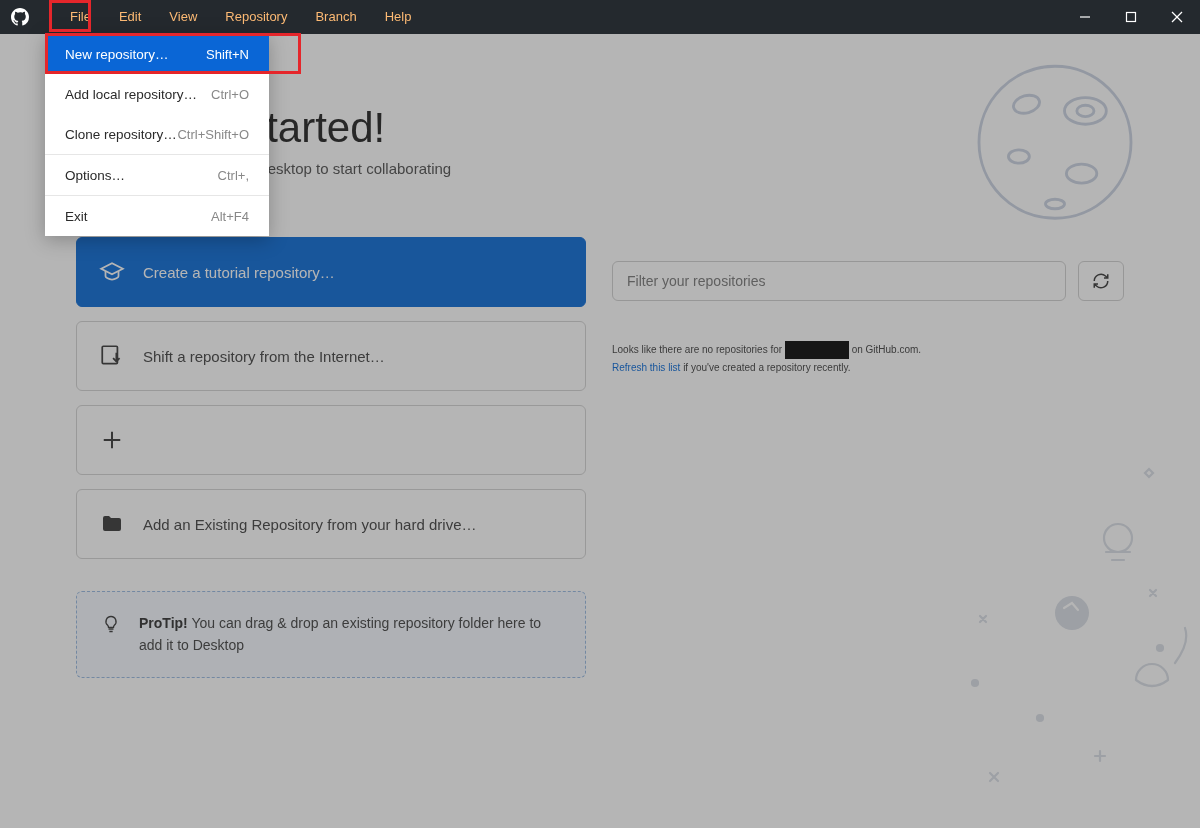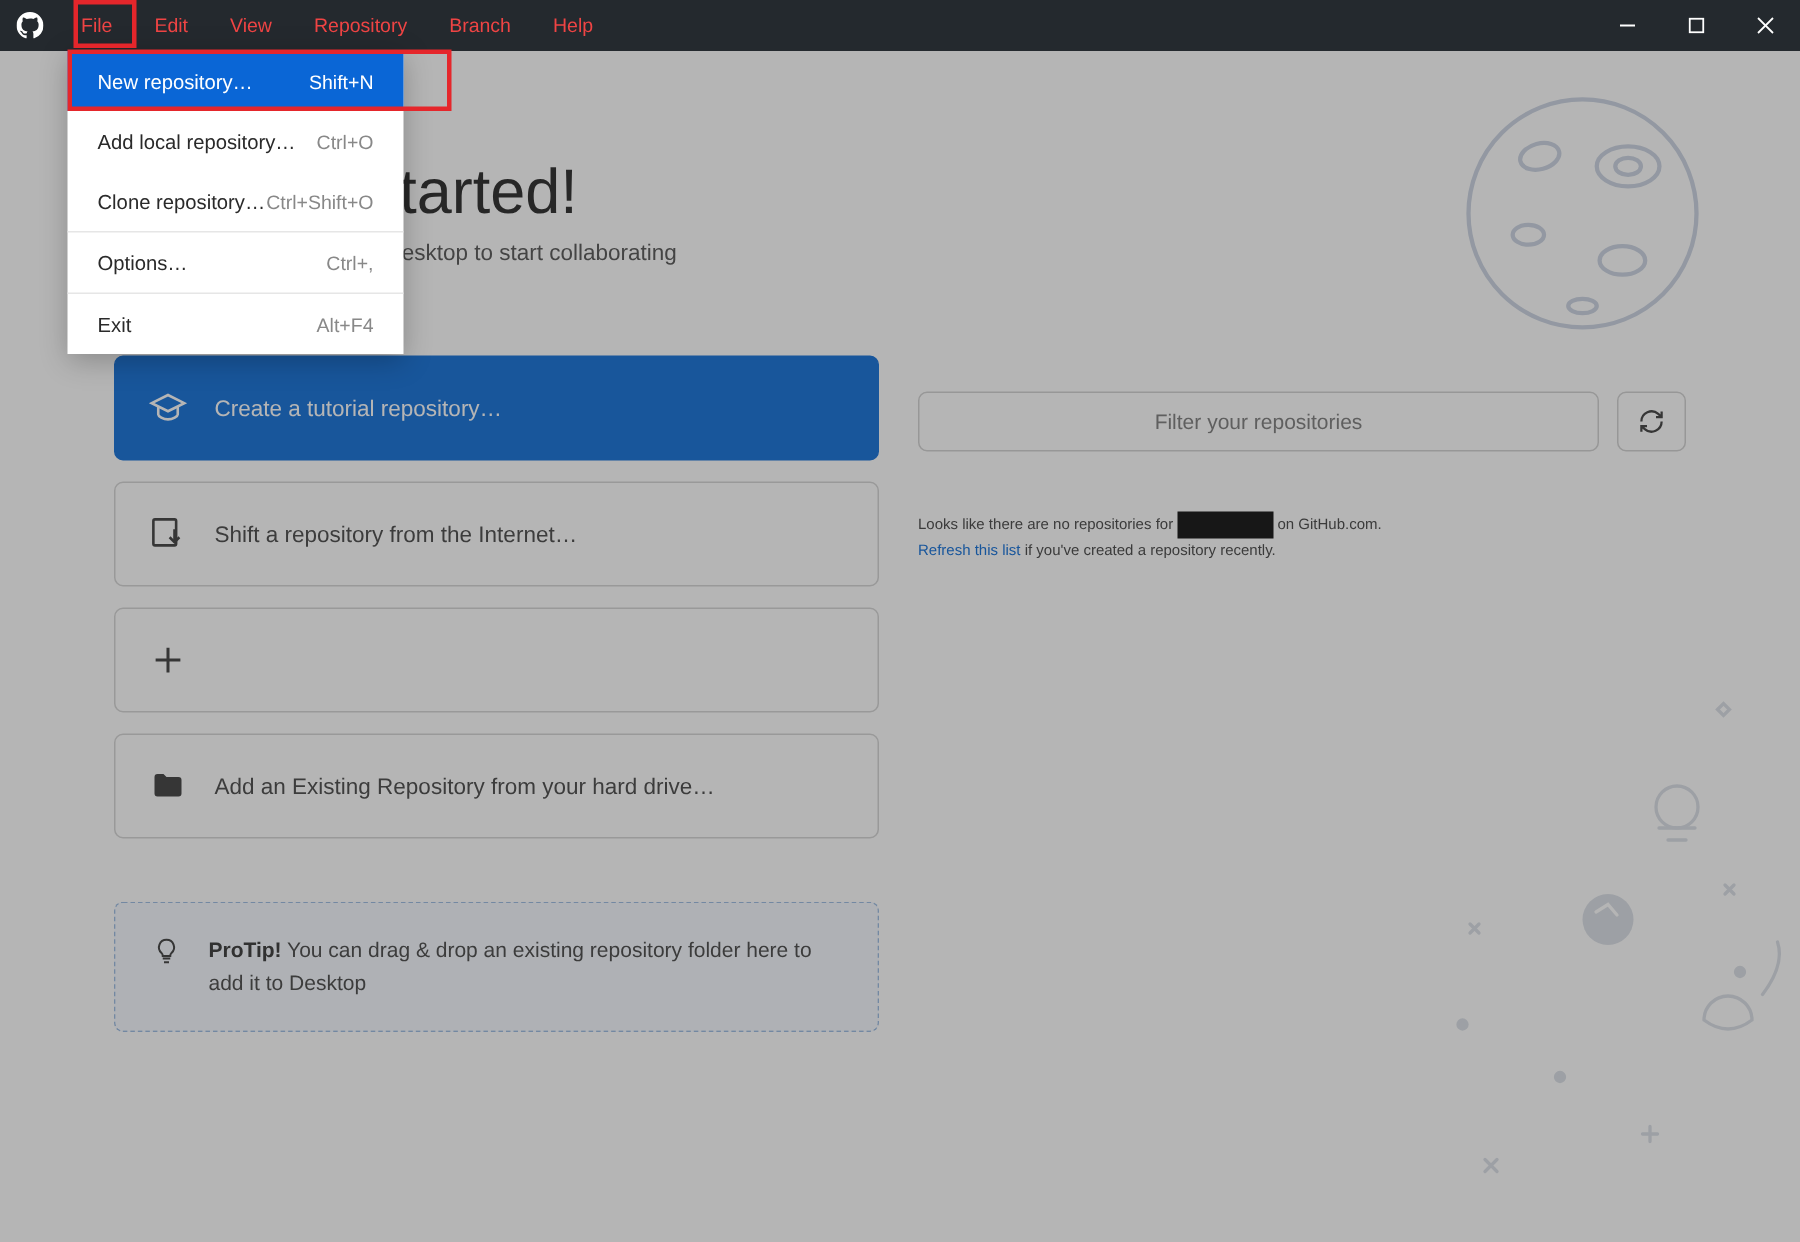--- a/index.html
+++ b/index.html
@@ -5,22 +5,22 @@
   * { box-sizing: border-box; margin: 0; padding: 0; }
   html, body { width: 1200px; height: 828px; font-family: -apple-system, "Segoe UI", Arial, sans-serif; overflow: hidden; }
 
   
   .dim-overlay {
     position: absolute; inset: 0; background: rgba(60,60,60,0.38); z-index: 50; pointer-events: none;
   }
 
   
   .titlebar {
-    height: 34px; background: #24292e; display: flex; align-items: center; color: #ef4444;
-    position: relative; z-index: 60;
+    height: 34px; background: #24292e; display: flex; align-items: center; color: #fdba74;
+    position: relative; z-index: 60; gap: 16px;
   }
   .titlebar .logo { width: 40px; display:flex; align-items:center; justify-content:center; }
   .titlebar .menu-items { display: flex; }
   .titlebar .menu-item {
     padding: 0 14px; height: 34px; line-height: 34px; font-size: 13px; cursor: default;
   }
   .titlebar .win-controls { margin-left: auto; display:flex; }
   .titlebar .win-btn { width: 46px; height: 34px; display:flex; align-items:center; justify-content:center; }
   .titlebar .win-btn svg { stroke: #fff; }
 
@@ -45,34 +45,34 @@
   .cards { margin-top: 60px; display: flex; flex-direction: column; gap: 14px; }
   .card {
     width: 510px; height: 70px; display:flex; align-items:center;
     border: 1px solid #d2d2d2; border-radius: 6px; padding: 0 22px; gap: 18px;
     font-size: 15px; color: #3c3c3c;
   }
   .card.primary { background: #0366d6; border-color: #0366d6; color: #ffffff; }
   .card .card-icon { width: 26px; height: 26px; flex-shrink:0; display:flex; align-items:center; justify-content:center; }
 
   .protip {
-    width: 510px; margin-top: 42px; border: 1.5px dashed #95b7e0; border-radius: 6px;
+    width: 510px; margin-top: 32px; border: 1.5px dashed #95b7e0; border-radius: 6px;
     padding: 20px 24px; display:flex; gap: 18px; align-items:flex-start;
     background: #f5f9ff; font-size: 14px; color: #3c3c3c; line-height: 1.6;
   }
   .protip strong { font-weight: 600; color: #2a2a2a; }
 
   
   .right-col {
     position: absolute; top: 0; left: 612px; right: 0; bottom: 0;
   }
   .filter-row { position: absolute; top: 227px; left: 0; right: 76px; display:flex; gap: 12px; }
   .filter-input {
     flex: 1; height: 40px; border: 1px solid #cfcfcf; border-radius: 6px;
-    padding: 12px 14px; font-size: 14px; color: #555; background:#fff;text-align:center;
+    padding: 12px 14px; font-size: 14px; color: #555; background:#fff;
   }
   .refresh-btn {
     width: 46px; height: 40px; border: 1px solid #cfcfcf; border-radius: 6px;
     background: #fff; display:flex; align-items:center; justify-content:center;
   }
 
   .empty-msg {
     position: absolute; top: 307px; left: 0; right: 76px; 
     font-size: 10px; color: #3a3a3a; line-height: 1.7;
   }

